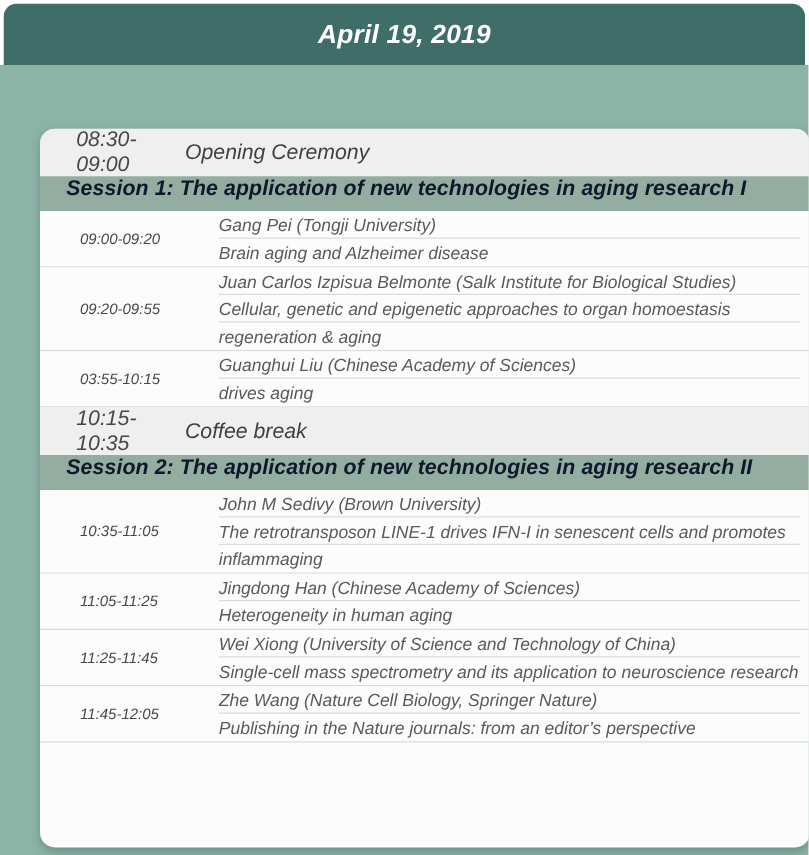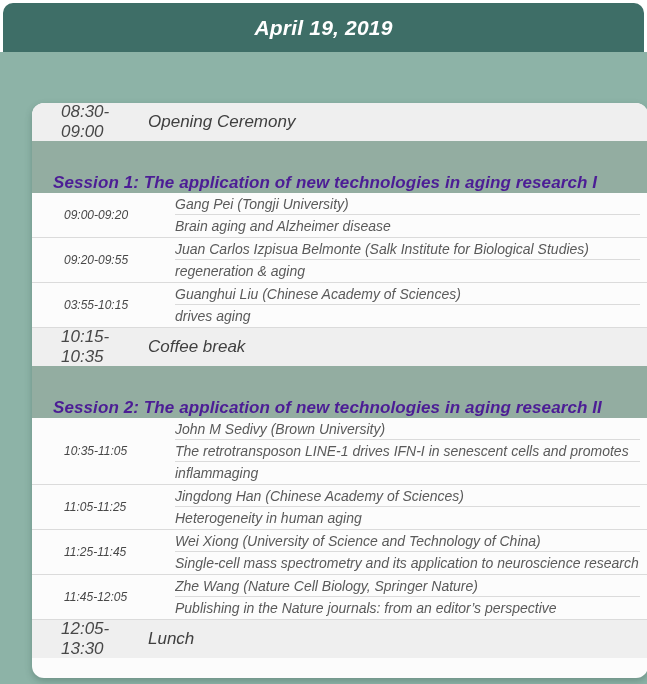--- a/index.html
+++ b/index.html
@@ -33,23 +33,23 @@
 
   .row.simple {
     height: 38px; background: var(--gray_row, #EFEFEF);
     display: flex; align-items: center;
     font-size: 17px; color: var(--break_text, #3F3F3F);
   }
   .row.simple .time { margin-left: 29px; width: 87px; color: var(--time_text, #474747); font-size: 17px; }
   .row.simple .break-label { white-space: nowrap; }
 
   .row.session {
-    height: 52px; background: var(--band_bg, #93ADA1);
-    display: flex; align-items: flex-end; padding-left: 21px;
-    color: #4c1d95; font-weight: bold; font-size: 17px; letter-spacing: 0.1px;
+    height: 28px; background: var(--band_bg, #93ADA1);
+    display: flex; align-items: flex-start; padding-left: 21px;
+    color: #0f172a; font-weight: bold; font-size: 17px; letter-spacing: 0.1px;
     white-space: nowrap;
   }
 
   .row.talk {
     display: flex; align-items: center;
     background: var(--card_bg, #FCFCFC);
     border-bottom: 1px solid var(--divider, #DBDBDB);
   }
   .row.talk .talk-time {
     margin-left: 32px; width: 111px; flex-shrink: 0;
@@ -84,20 +84,21 @@
         <span class="time talk-time">09:00-09:20</span>
         <div class="content">
           <div class="content-line speaker">Gang Pei (Tongji University)</div>
           <div class="content-line">Brain aging and Alzheimer disease</div>
         </div>
       </div>
       <div class="row talk">
         <span class="time talk-time">09:20-09:55</span>
         <div class="content">
           <div class="content-line speaker">Juan Carlos Izpisua Belmonte (Salk Institute for Biological Studies)</div>
+          <div class="content-line">Cellular, genetic and epigenetic approaches to organ homoestasis</div>
           <div class="content-line">regeneration &amp; aging</div>
         </div>
       </div>
       <div class="row talk">
         <span class="time talk-time">03:55-10:15</span>
         <div class="content">
           <div class="content-line speaker">Guanghui Liu (Chinese Academy of Sciences)</div>
           <div class="content-line">drives aging</div>
         </div>
       </div>
@@ -130,18 +131,14 @@
           <div class="content-line">Single-cell mass spectrometry and its application to neuroscience research</div>
         </div>
       </div>
       <div class="row talk">
         <span class="time talk-time">11:45-12:05</span>
         <div class="content">
           <div class="content-line speaker">Zhe Wang (Nature Cell Biology, Springer Nature)</div>
           <div class="content-line">Publishing in the Nature journals: from an editor’s perspective</div>
         </div>
       </div>
-      <div class="row simple">
-        <span class="time">12:05-13:30</span>
-        <span class="break-label">Lunch</span>
-      </div>
     </div>
 </div>
 
 </body></html>

